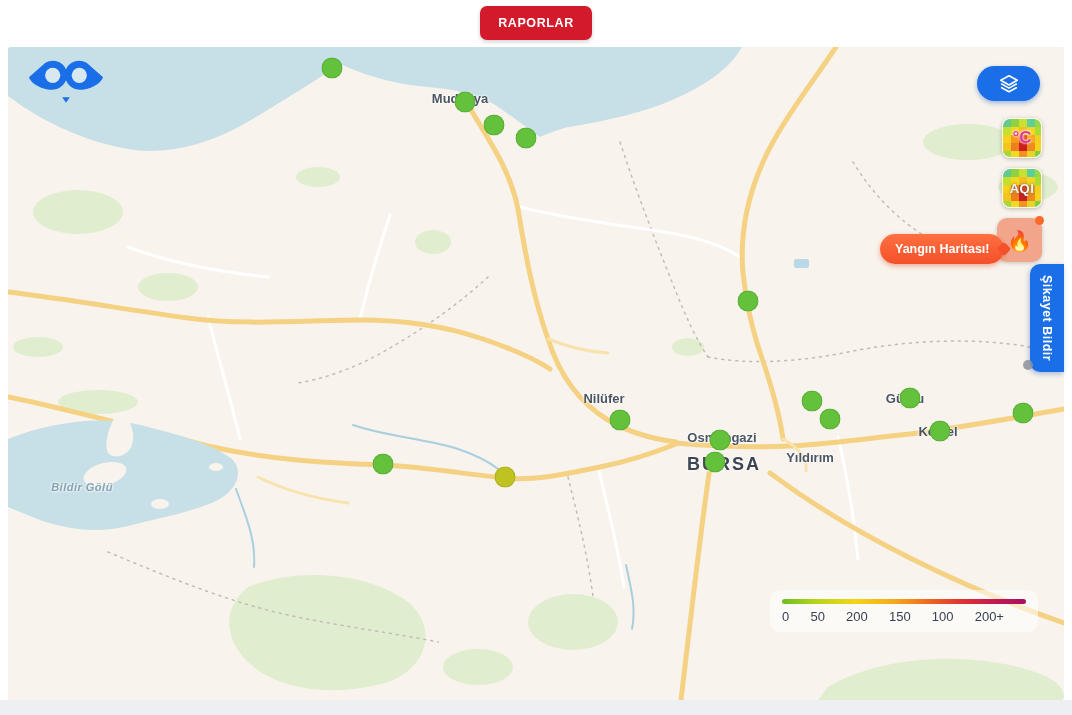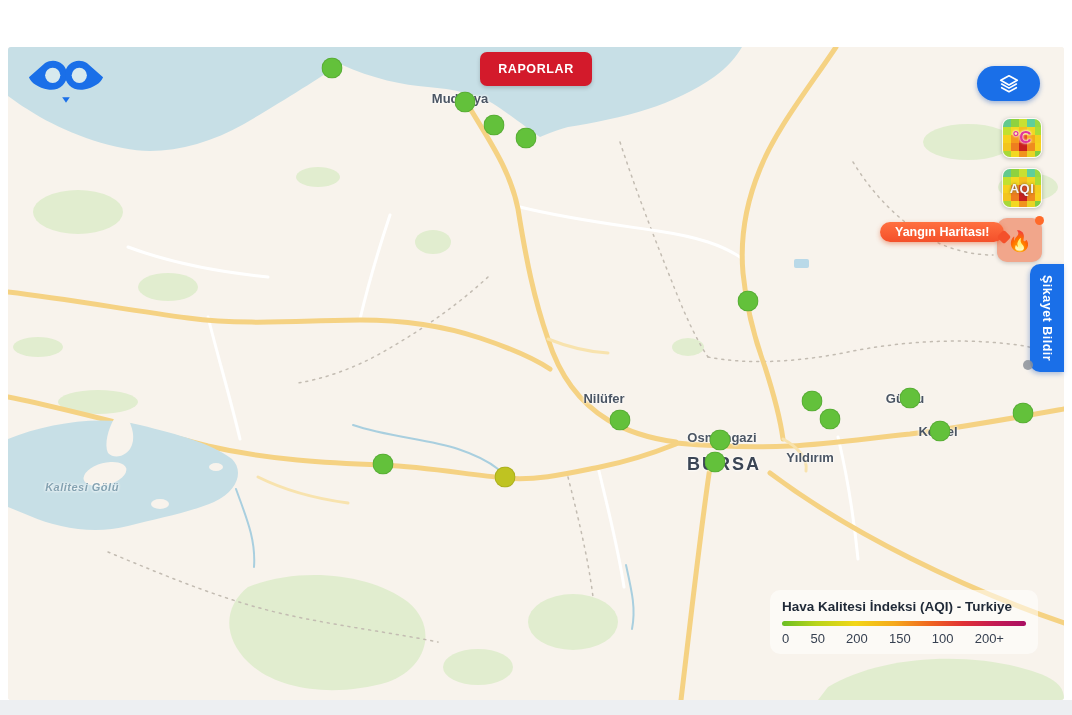--- a/index.html
+++ b/index.html
@@ -12,21 +12,20 @@
   .topbar{
     position:absolute;left:0;top:0;width:100%;height:47px;
     display:flex;justify-content:center;align-items:flex-start;
     gap:13px;padding-top:6px;box-sizing:border-box;background:#fff;z-index:30;
   }
   .tb-btn{
     border:none;color:#fff;font-family:"Liberation Sans",sans-serif;
     font-weight:bold;font-size:12.5px;letter-spacing:.6px;
     padding:10px 18px;border-radius:7px;cursor:pointer;
     box-shadow:0 2px 4px rgba(0,0,0,.18);
-    margin-top:46px;
   }
   .tb-btn.raporlar{background:#d31a2b;}
   .tb-btn.istek-sikayet{background:#1c5390;}
   .tb-btn.iletisim{background:#fcb515;}
   
   .map-wrap{
     position:absolute;left:8px;top:47px;width:1056px;height:653px;
     border-radius:3px;overflow:hidden;background:#f8f3ec;
   }
   .map-svg{position:absolute;left:0;top:0;width:1056px;height:653px;}
@@ -73,21 +72,21 @@
     position:absolute;left:997px;top:218px;width:45px;height:44px;z-index:20;
     background:#f1a68b;border:none;border-radius:10px;cursor:pointer;
     font-size:20px;line-height:44px;text-align:center;
     box-shadow:0 1px 4px rgba(0,0,0,.2);
   }
   .fire-badge{
     position:absolute;right:-2px;top:-2px;width:9px;height:9px;border-radius:50%;
     background:#ff6a2a;z-index:21;
   }
   .fire-tooltip{
-    position:absolute;left:880px;top:222px;height:20px;z-index:22;
+    position:absolute;left:880px;top:234px;height:30px;z-index:22;
     background:linear-gradient(180deg,#ff7040,#f4502a);
     color:#fff;font-size:12.5px;font-weight:bold;border-radius:16px;
     display:flex;align-items:center;padding:0 15px;white-space:nowrap;
     box-shadow:0 2px 5px rgba(220,80,30,.45);
   }
   .fire-tooltip .arrow{
     position:absolute;right:-5px;top:10px;width:10px;height:10px;
     background:#f4502a;transform:rotate(45deg);border-radius:2px;
   }
   .side-tab{
@@ -237,21 +236,21 @@
   </svg>
 
   <div style="position:absolute;left:0;top:0;width:1056px;height:653px;">
       <span class="map-label district" style="left: 452px; top: 51px;">Mudanya</span>
       <span class="map-label district" style="left: 596px; top: 351px;">Nilüfer</span>
       <span class="map-label district" style="left: 714px; top: 390px;">Osmangazi</span>
       <span class="map-label city" style="left: 716px; top: 417px;">BURSA</span>
       <span class="map-label district" style="left: 802px; top: 410px;">Yıldırım</span>
       <span class="map-label district" style="left: 897px; top: 351px;">Gürsu</span>
       <span class="map-label district" style="left: 930px; top: 384px;">Kestel</span>
-      <span class="map-label water" style="left: 74px; top: 440px;">Kalitesi Gölü</span>
+      <span class="map-label water" style="left: 74px; top: 440px;">Bildir Gölü</span>
       <div class="aqi-marker" style="left: 324px; top: 21px; background: rgb(99, 193, 59);"></div>
       <div class="aqi-marker" style="left: 457px; top: 55px; background: rgb(99, 193, 59);"></div>
       <div class="aqi-marker" style="left: 486px; top: 78px; background: rgb(99, 193, 59);"></div>
       <div class="aqi-marker" style="left: 518px; top: 91px; background: rgb(99, 193, 59);"></div>
       <div class="aqi-marker" style="left: 740px; top: 254px; background: rgb(99, 193, 59);"></div>
       <div class="aqi-marker" style="left: 612px; top: 373px; background: rgb(99, 193, 59);"></div>
       <div class="aqi-marker" style="left: 804px; top: 354px; background: rgb(99, 193, 59);"></div>
       <div class="aqi-marker" style="left: 822px; top: 372px; background: rgb(99, 193, 59);"></div>
       <div class="aqi-marker" style="left: 712px; top: 393px; background: rgb(99, 193, 59);"></div>
       <div class="aqi-marker" style="left: 707px; top: 415px; background: rgb(99, 193, 59);"></div>
@@ -304,21 +303,20 @@
   <span>Yangın Haritası!</span>
   <span class="arrow"></span>
 </div>
 
 <button class="side-tab">
   <span>Şikayet Bildir</span>
 </button>
 <div class="gray-dot"></div>
 
 <div class="legend">
-  <p class="legend-title">Hava Kalitesi İndeksi (AQI) - Turkiye</p>
   <div class="legend-bar"></div>
   <div class="legend-ticks">
       <span>0</span>
       <span>50</span>
       <span>200</span>
       <span>150</span>
       <span>100</span>
       <span>200+</span>
     </div>
 </div>

